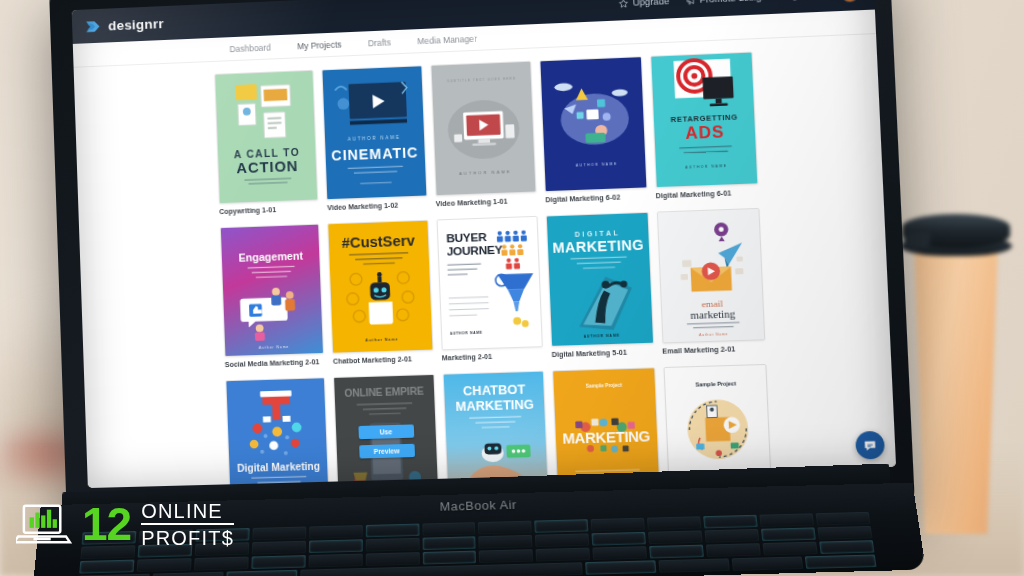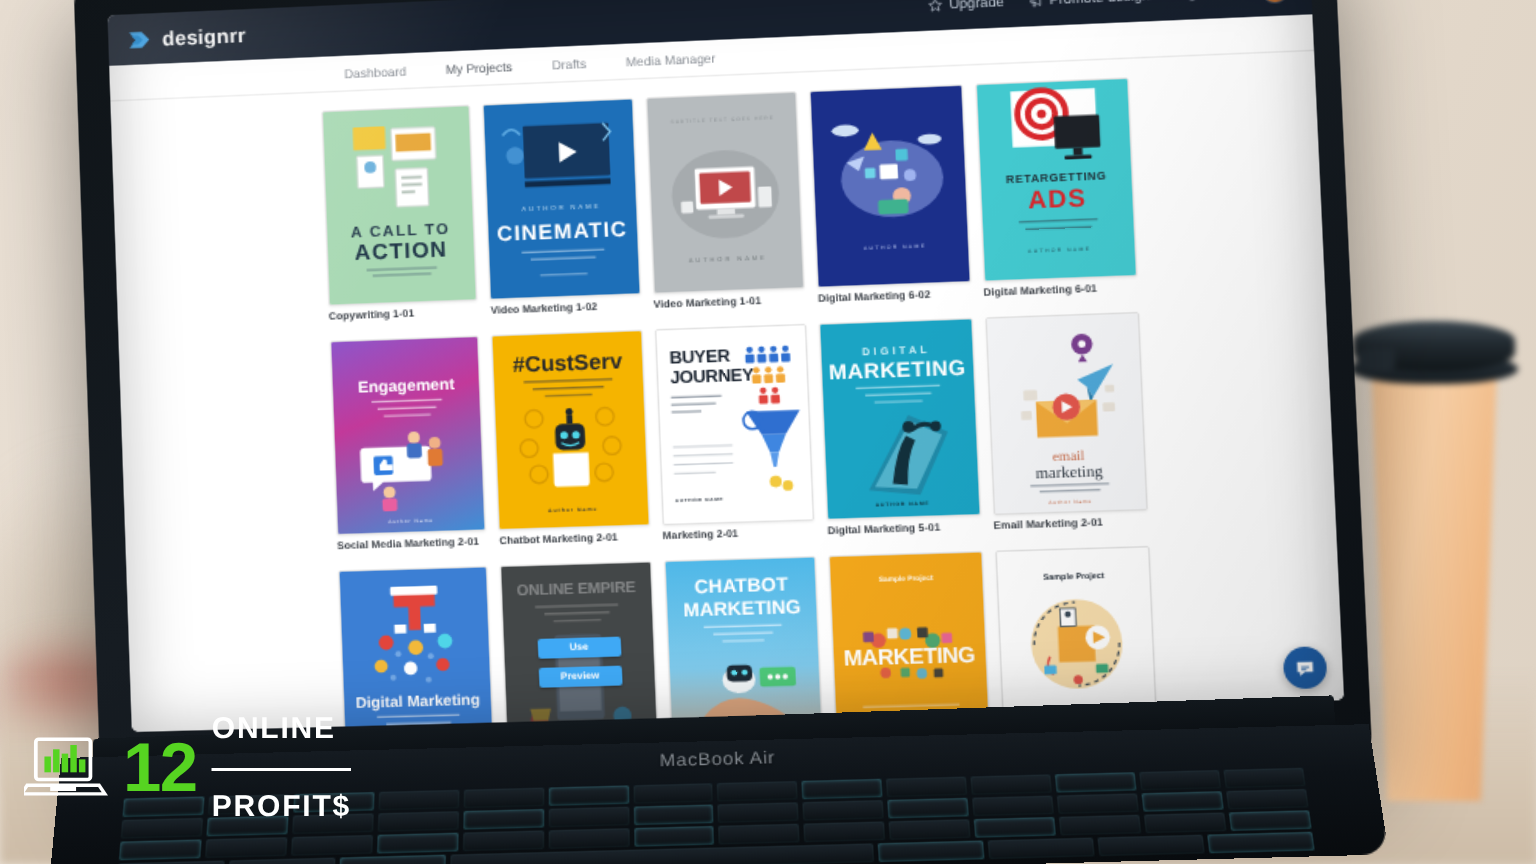--- a/index.html
+++ b/index.html
@@ -227,26 +227,26 @@
     position: absolute; left: 16px; bottom: 28px; z-index: 90;
     display: flex; align-items: center; gap: 10px;
   }
   .wm-icon { width: 56px; height: 46px; display: block; }
   .wm-num {
     font-size: 46px; font-weight: 700; color: #56d421;
     line-height: .86; letter-spacing: -1px;
   }
   .wm-words { display: flex; flex-direction: column; line-height: 1; }
   .wm-on {
-    font-size: 20px; font-weight: 700; color: #fff; letter-spacing: 1.2px;
-    border-bottom: 2px solid #fff; padding-bottom: 16px;
+    font-size: 20px; font-weight: 400; color: #fff; letter-spacing: 1.2px;
+    border-bottom: 2px solid #fff; padding-bottom: 2px;
   }
   .wm-pr {
-    font-size: 20px; font-weight: 700; color: #fff; letter-spacing: 1.2px;
-    padding-top: 14px;
+    font-size: 20px; font-weight: 400; color: #fff; letter-spacing: 1.2px;
+    padding-top: 3px;
   }
 </style>
 </head>
 <body>
 
 <div id="scene">
 
   <div class="bg-blur-left"></div>
   <div class="bg-red-blob"></div>
   <div class="desk-surface"></div>

